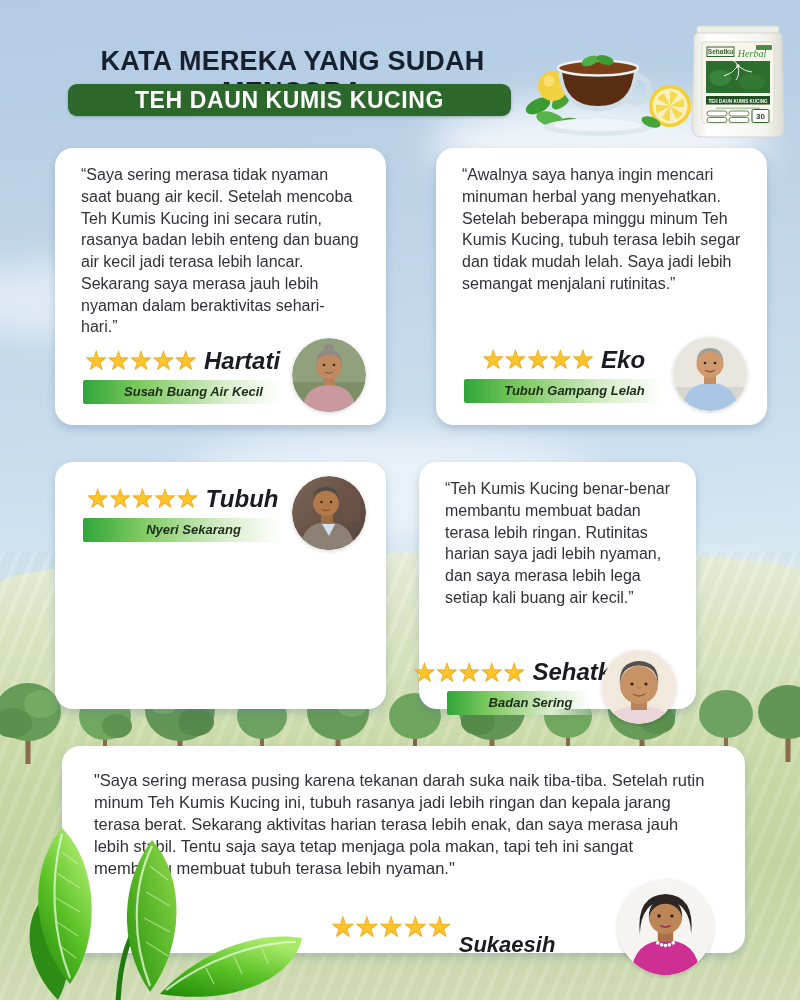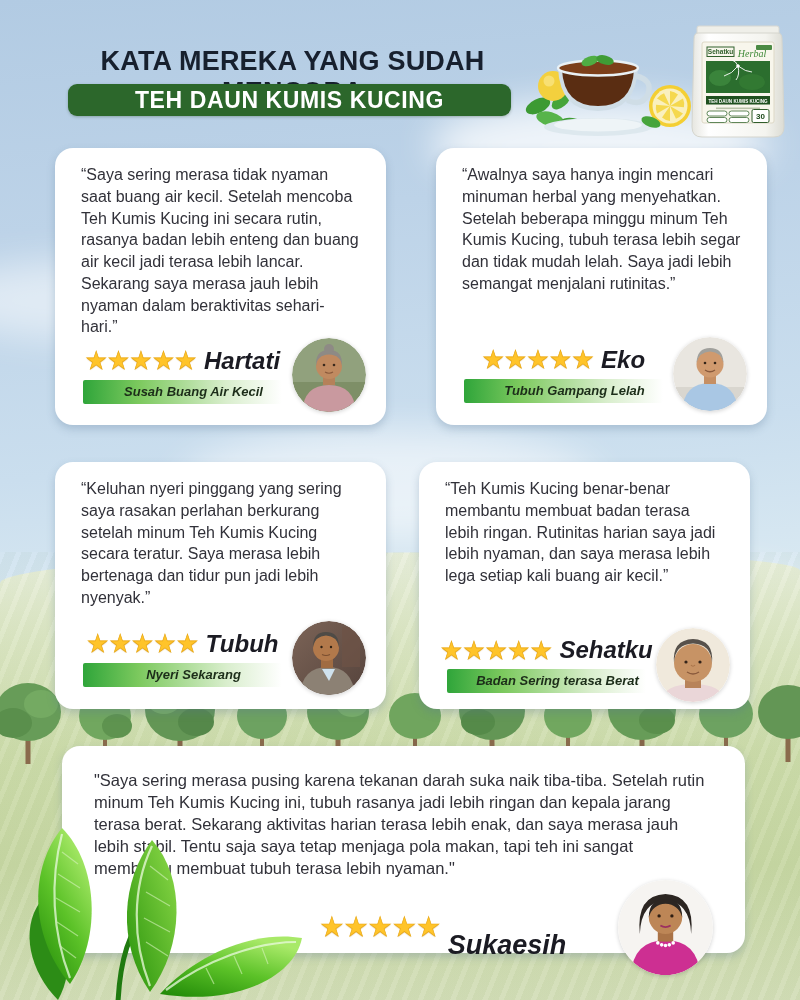--- a/index.html
+++ b/index.html
@@ -26,40 +26,40 @@
     background:var(--banner-green,#2c672b);color:#fff;font-weight:bold;font-size:23px;
     line-height:33px;text-align:center;letter-spacing:.6px;box-shadow:0 1px 3px rgba(30,60,30,.3);}
   .product-art{position:absolute;left:520px;top:6px;width:274px;height:140px;}
   
   .card{position:absolute;background:#fff;border-radius:18px;box-sizing:border-box;
     box-shadow:0 4px 9px rgba(88,120,150,.30);padding:14px 20px;
     display:flex;flex-direction:column;justify-content:space-between;}
   .card.c-1{left:55px;top:148px;width:331px;height:277px;}
   .card.c-2{left:436px;top:148px;width:331px;height:277px;}
   .card.c-3{left:55px;top:462px;width:331px;height:247px;}
-  .card.c-4{left:419px;top:462px;width:331px;height:247px;gap:41px;}
+  .card.c-4{left:419px;top:462px;width:277px;height:247px;gap:41px;}
   .card.c-5{left:62px;top:746px;width:683px;height:207px;padding:24px 28px;}
   .quote{margin:0;padding:2px 6px 0;font-size:16px;line-height:1.36;color:#313139;}
   .card.c-5 .quote{font-size:16.5px;line-height:1.33;padding:0 4px;}
   .review-row{display:flex;align-items:center;gap:10px;}
   .review-left{flex:1;min-width:0;padding-left:8px;}
   .stars-name{display:flex;align-items:center;justify-content:center;gap:7px;white-space:nowrap;}
   .stars{font-size:25px;line-height:1;color:var(--star-gold,#ffc42a);letter-spacing:0;
     text-shadow:0 1px 1px rgba(186,124,6,.45);-webkit-text-stroke:.6px #e8a713;}
   .p-name{font-size:24px;font-weight:bold;font-style:italic;color:#1b1b23;}
   .badge{margin-top:5px;height:24px;border-radius:2px;line-height:24px;
     background:linear-gradient(90deg,var(--badge-green,#2fa53a) 0%,#7cc95e 28%,#d9eecd 72%,rgba(255,255,255,.2) 100%);
     font-style:italic;font-weight:bold;font-size:13px;color:#1c2d19;
     text-align:center;padding-left:22px;overflow:hidden;}
   .avatar{width:74px;height:74px;border-radius:50%;overflow:hidden;flex:0 0 auto;
     box-shadow:0 1px 4px rgba(0,0,0,.18);}
   .avatar svg{display:block;width:100%;height:100%;}
   .card.c-5 .review-row{justify-content:flex-end;padding-right:4px;}
   .card.c-5 .review-left{flex:0 0 330px;}
-  .card.c-5 .p-name{font-size:27px;margin-top:36px;}
+  .card.c-5 .p-name{font-size:22px;margin-top:36px;}
   .card.c-5 .stars{font-size:27px;}
   .card.c-5 .avatar{width:95px;height:95px;}
   .leaves{position:absolute;left:0;top:812px;width:320px;height:188px;}
 </style>
 </head>
 <body>
 
 <div class="poster">
 
   <div class="sky"></div>
@@ -267,21 +267,20 @@
             <circle cx="32" cy="26" r="1.3" fill="#332519"></circle>
               <circle cx="42" cy="26" r="1.3" fill="#332519"></circle>
             <path d="M32,33 Q37,36.5 42,33" stroke="#8a5a3c" stroke-width="1.3" fill="none"></path>
           </g>
           </svg>
       </div>
     </div>
   </div>
 
   <div class="card c-3">
-    <p class="quote">“Keluhan nyeri pinggang yang sering saya rasakan perlahan berkurang setelah minum Teh Kumis Kucing secara teratur. Saya merasa lebih bertenaga dan tidur pun jadi lebih nyenyak.”</p>
     <div class="review-row">
       <div class="review-left">
         <div class="stars-name">
           <span class="stars"><span>★</span><span>★</span><span>★</span><span>★</span><span>★</span></span>
           <span class="p-name">Tubuh</span>
         </div>
         <div class="badge">Nyeri Sekarang</div>
       </div>
       <div class="avatar">
         <svg viewBox="0 0 74 74">

